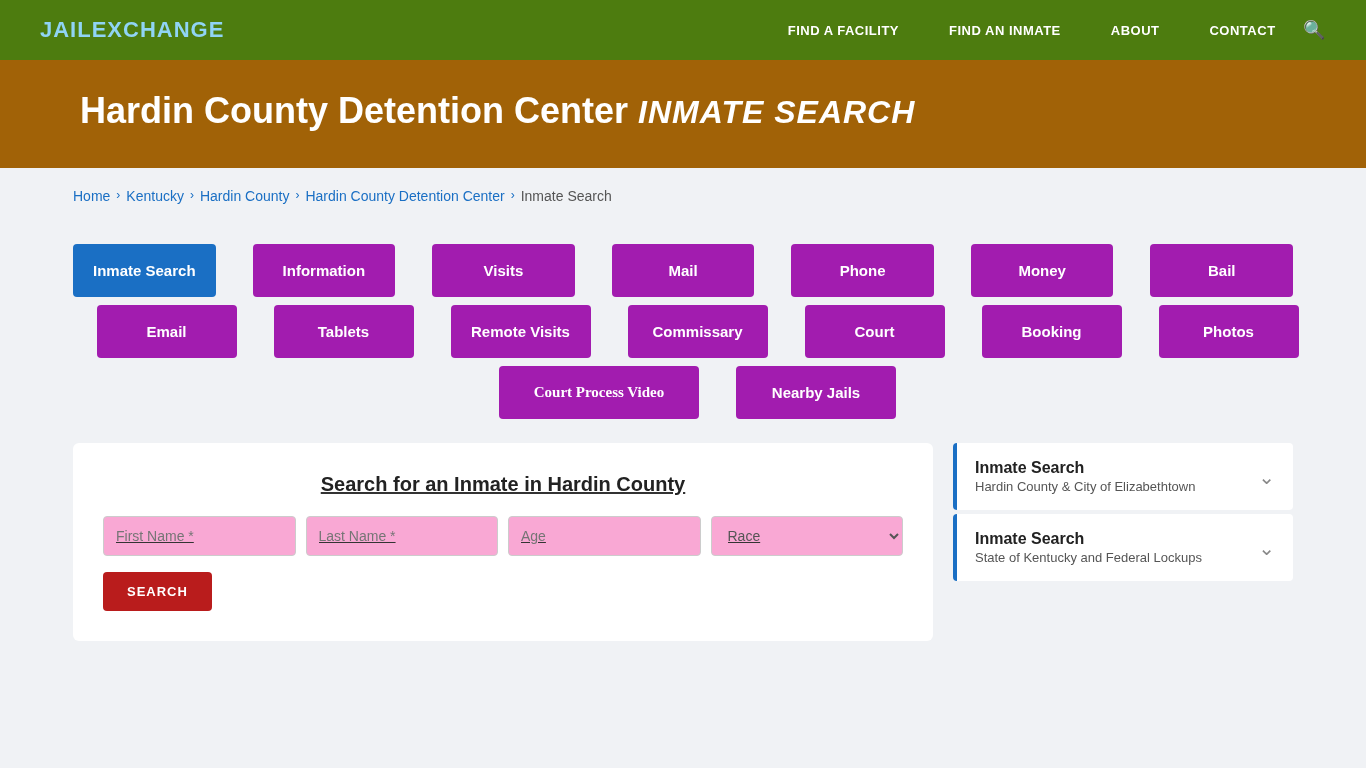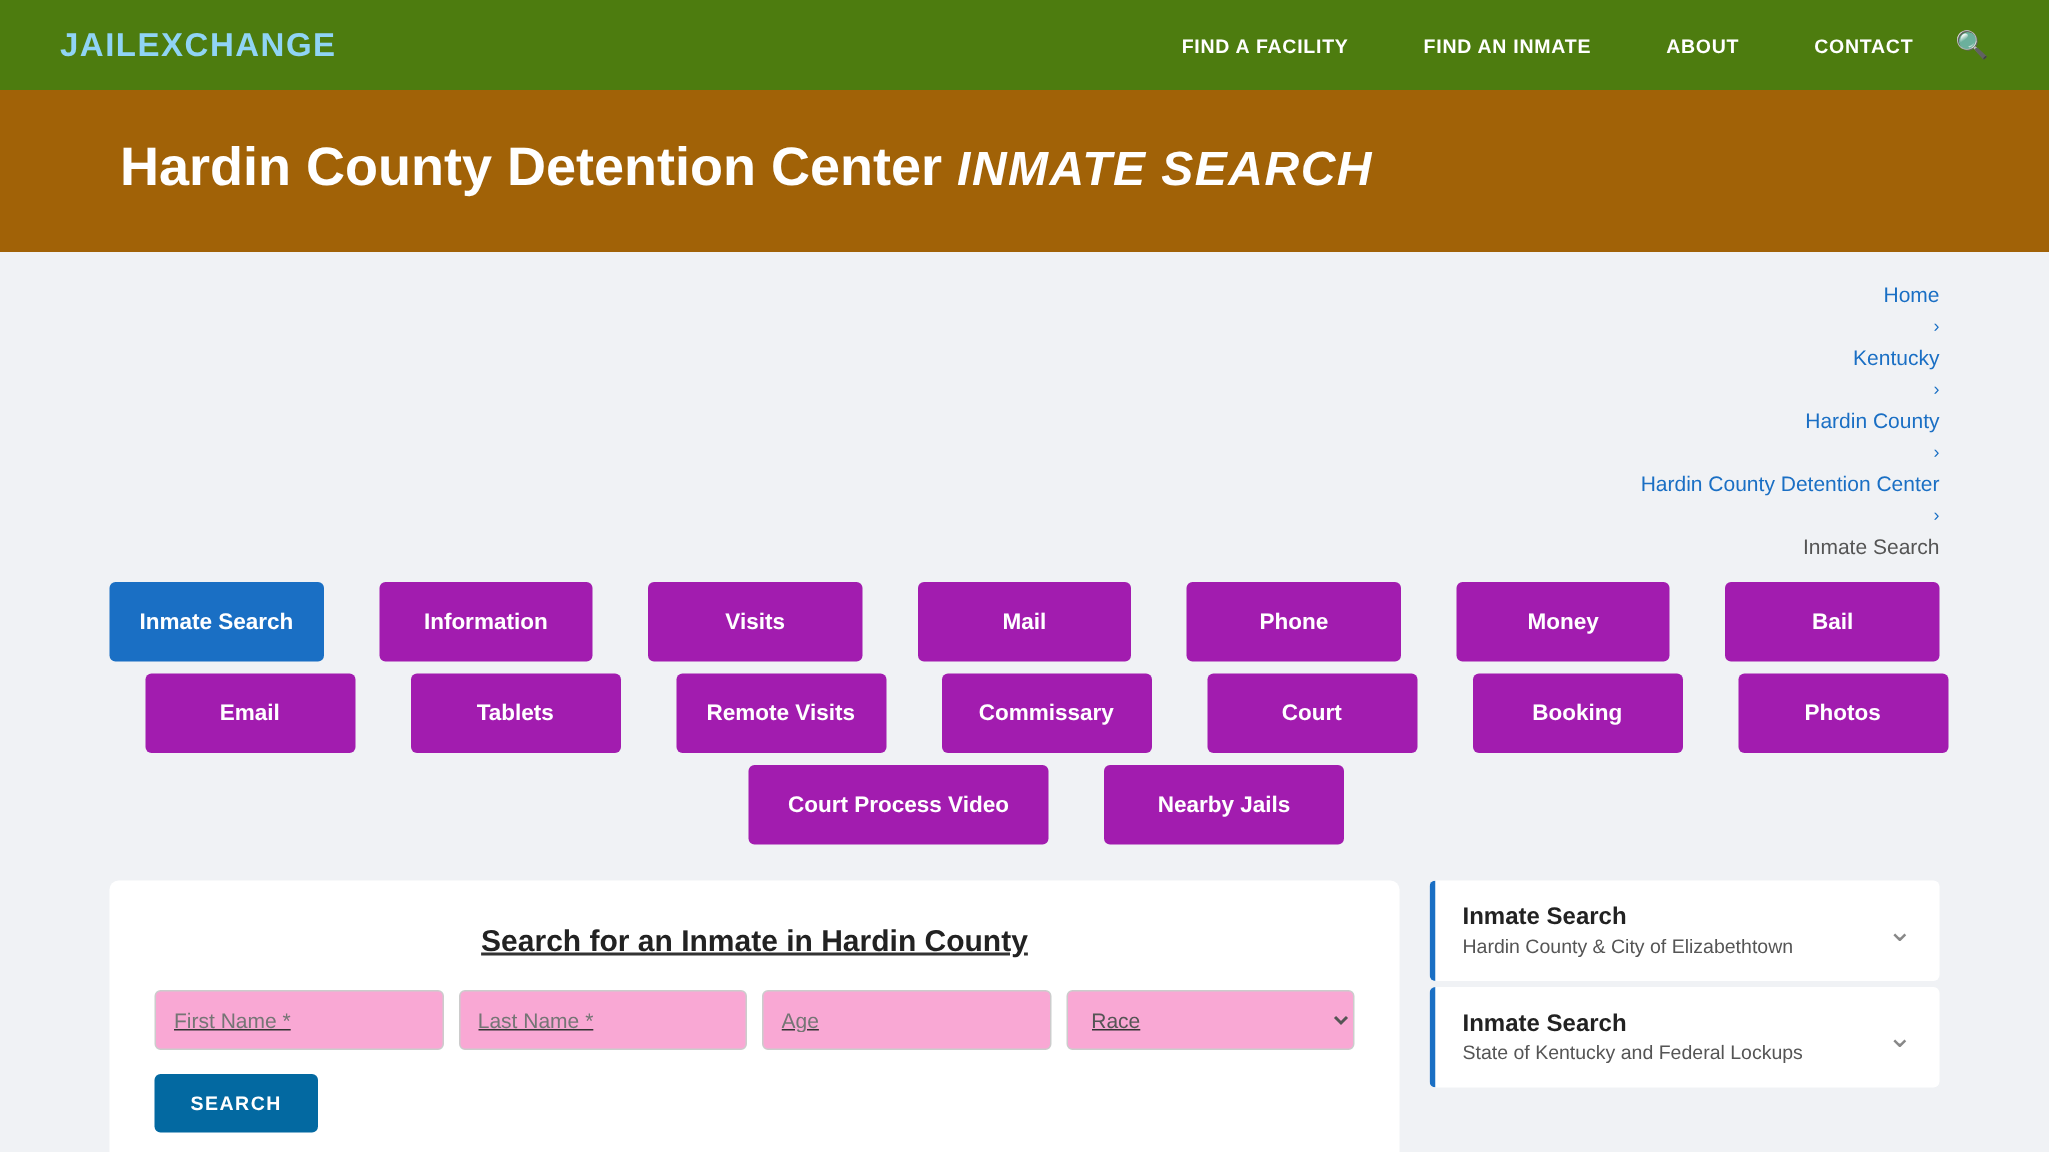--- a/index.html
+++ b/index.html
@@ -60,26 +60,25 @@
     
     .main-container {
       max-width: 1300px;
       margin: 0 auto;
       padding: 20px 40px;
     }
 
     
     .breadcrumb {
       display: flex;
-      align-items: flex-end;
+      align-items: flex-start;
       gap: 6px;
       font-size: 14px;
-      margin-bottom: 16px;
+      margin-bottom: 40px;
       flex-wrap: wrap;
-      flex-direction: column;
     }
     .breadcrumb a { color: #1a6fc4; text-decoration: none; }
     .breadcrumb .sep { color: #1a6fc4; font-size: 12px; }
     .breadcrumb .current { color: #555; }
 
     
     .nav-buttons {
       display: flex;
       flex-direction: column;
       gap: 8px;
@@ -141,21 +140,21 @@
       min-width: 100px;
       padding: 10px 12px;
       border: 1px solid #ccc;
       border-radius: 4px;
       font-size: 14px;
       color: #555;
       background: #f9a8d4;
     }
     .search-fields select { cursor: pointer; }
     .search-btn {
-      background: #0369a1;
+      background: #b91c1c;
       color: #fff;
       border: none;
       padding: 12px 24px;
       font-size: 13px;
       font-weight: 700;
       letter-spacing: 1px;
       border-radius: 4px;
       cursor: pointer;
       text-transform: uppercase;
     }
@@ -246,21 +245,21 @@
       <button class="nav-btn teal">Email</button>
       <button class="nav-btn teal">Tablets</button>
       <button class="nav-btn teal">Remote Visits</button>
       <button class="nav-btn teal">Commissary</button>
       <button class="nav-btn teal">Court</button>
       <button class="nav-btn teal">Booking</button>
       <button class="nav-btn teal">Photos</button>
     </div>
 
     <div class="nav-row">
-      <button class="nav-btn teal" style="max-width:200px;min-width:160px;">Court Process Video</button>
+      <button class="nav-btn teal" style="max-width:200px;min-width:160px;font-family:Liberation Serif, serif;">Court Process Video</button>
       <button class="nav-btn teal" style="max-width:160px;min-width:140px;">Nearby Jails</button>
     </div>
   </div>
 
   <div class="content-sidebar">
 
     <div class="search-box">
       <h2>Search for an Inmate in Hardin County</h2>
       <div class="search-fields">
         <input type="text" placeholder="First Name *" style="">

